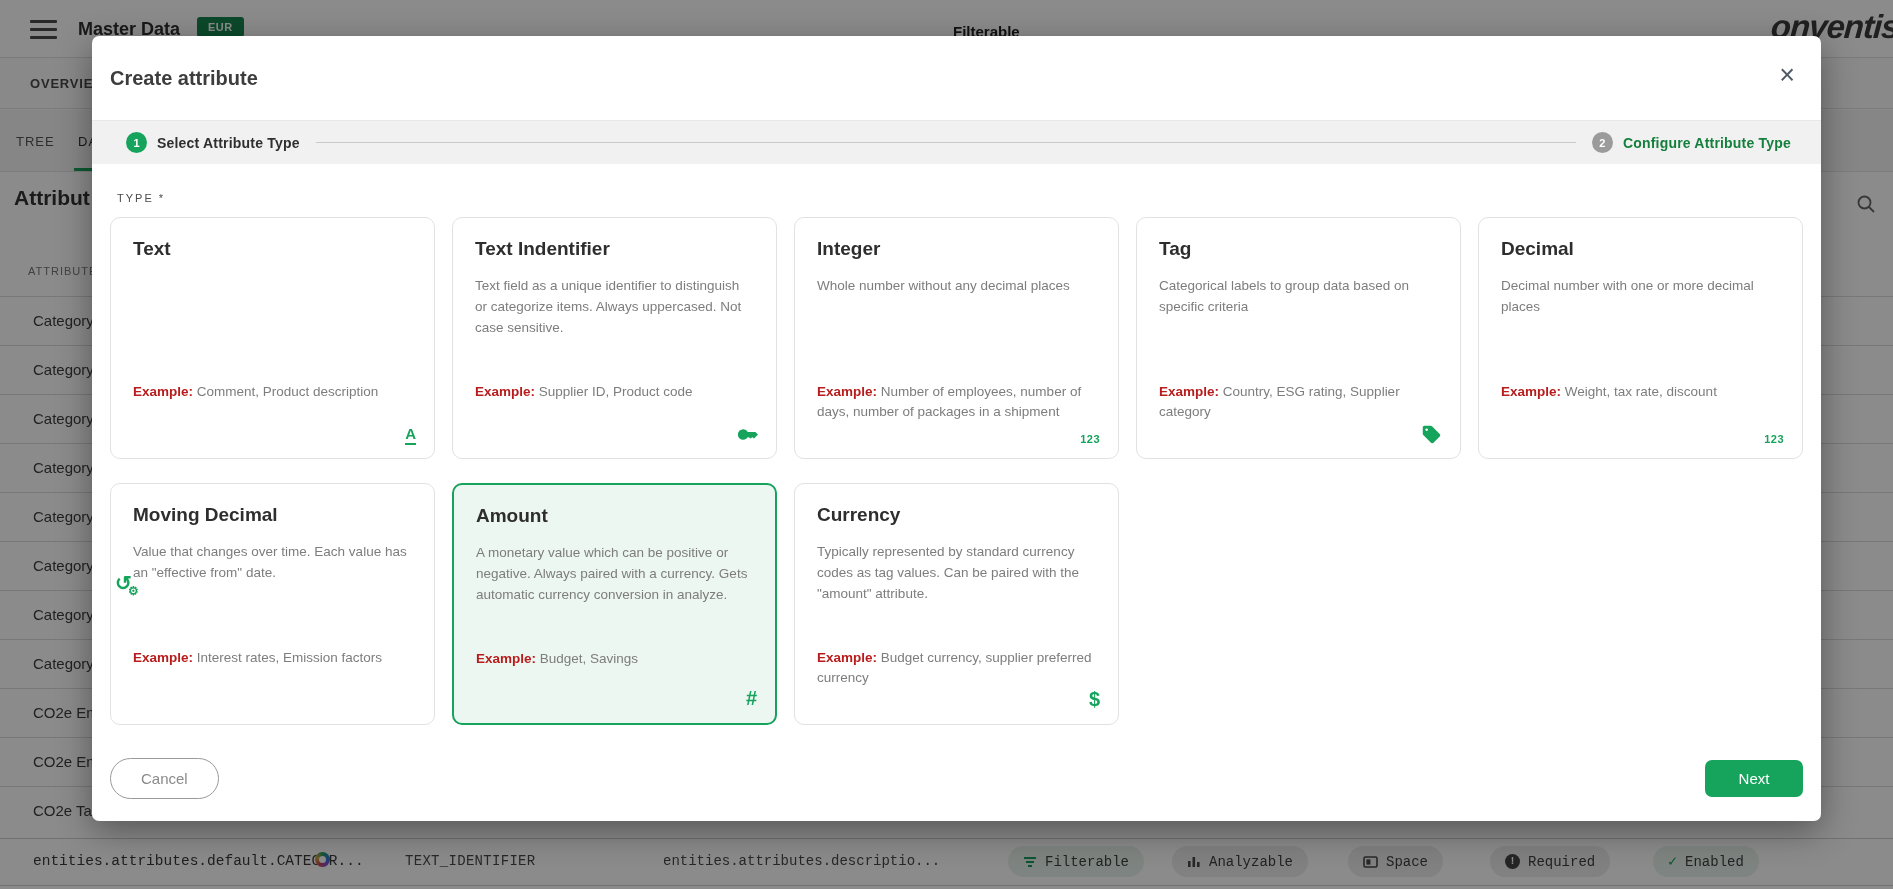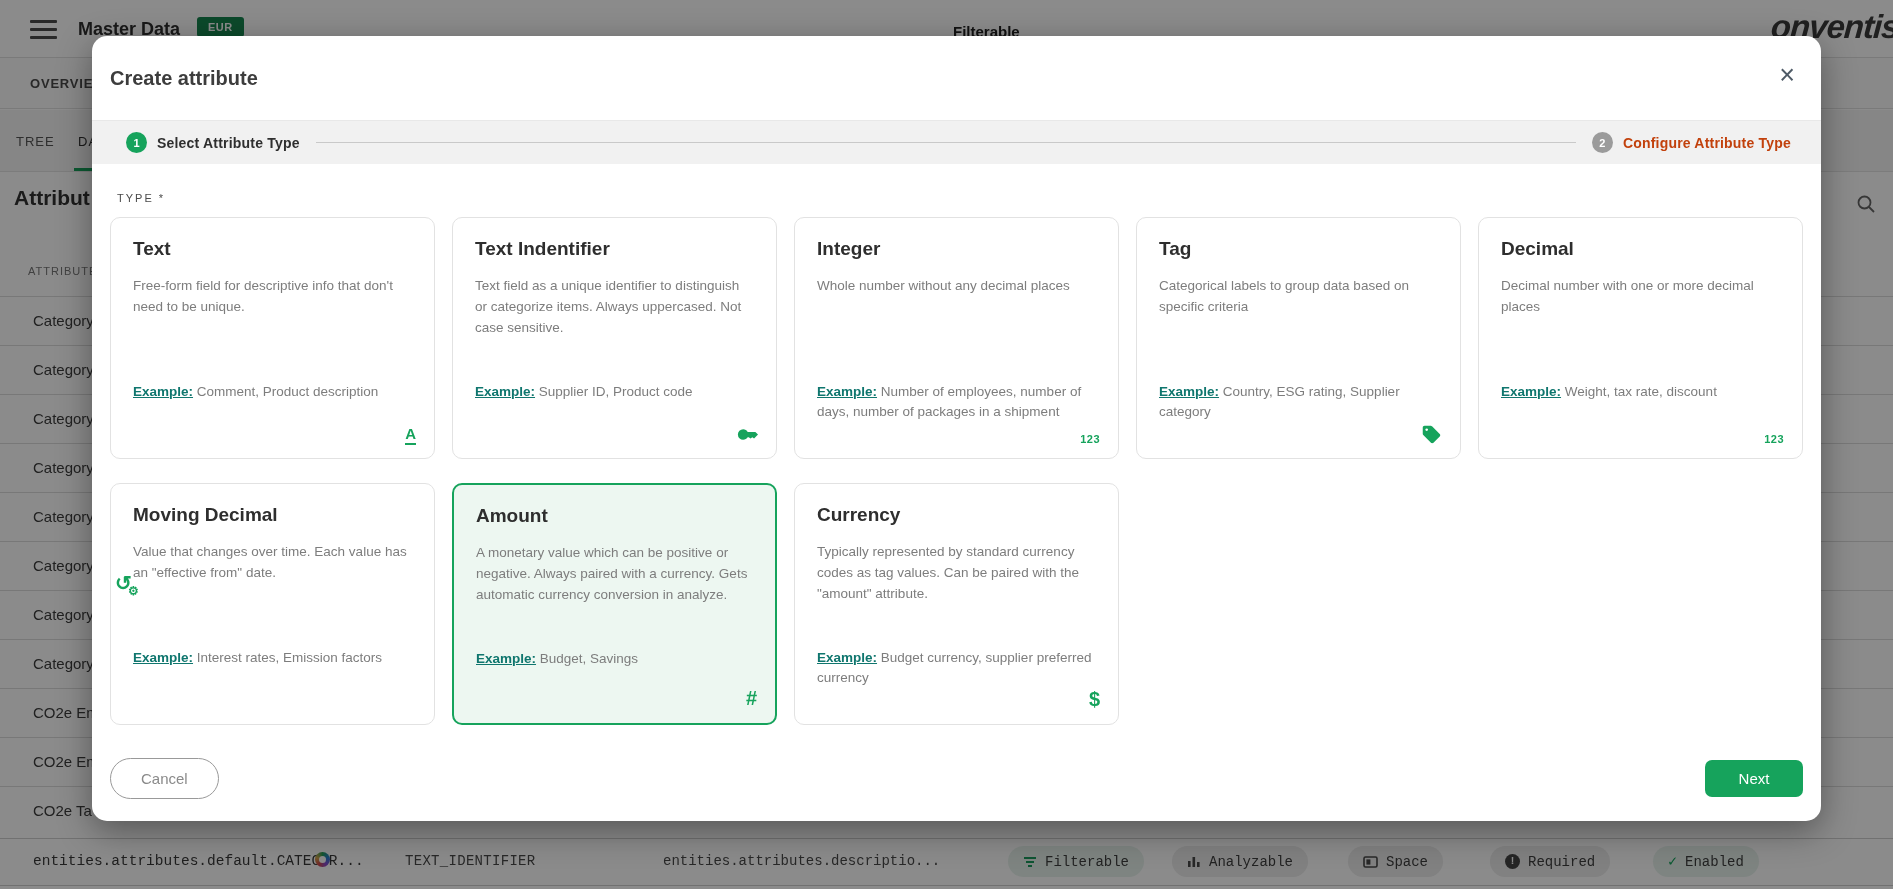--- a/index.html
+++ b/index.html
@@ -49,48 +49,48 @@
   .badge.green { background:#e7f3ed; }
   .badge.gray { background:#ececec; }
   .b1{left:1008px}.b2{left:1172px}.b3{left:1348px}.b4{left:1490px}.b5{left:1653px}
   .req-circle { width:15px; height:15px; border-radius:50%; background:#454545; color:#fff;
     font-size:10px; font-weight:700; display:flex; align-items:center; justify-content:center; }
   .check-glyph { color:#16a35c; font-size:15px; font-weight:700; }
   
   .overlay { position:absolute; inset:0; background:rgba(0,0,0,.455); z-index:5; }
   
   .modal { position:absolute; left:92px; top:36px; width:1729px; height:785px; background:#fff;
-    z-index:10; border-radius:15px; box-shadow:0 10px 34px rgba(0,0,0,.38); display:flex; flex-direction:column; }
+    z-index:10; border-radius:7px; box-shadow:0 10px 34px rgba(0,0,0,.38); display:flex; flex-direction:column; }
   .modal-header { height:84px; display:flex; align-items:center; padding:0 24px 0 18px; position:relative; }
   .modal-title { font-size:20px; font-weight:700; color:#3d3d3d; }
   .close-btn { position:absolute; right:26px; top:26px; font-size:27px; font-weight:300; color:#4e5a66;
     background:none; border:none; cursor:pointer; line-height:1; }
   .stepper { height:44px; background:#f1f1f1; border-top:1px solid #e8e8e8; display:flex;
     align-items:center; padding:0 30px 0 34px; }
   .step { display:flex; align-items:center; gap:10px; }
   .step-circle { width:21px; height:21px; border-radius:50%; color:#fff; font-size:11px; font-weight:700;
     display:flex; align-items:center; justify-content:center; flex:none; }
   .step.active .step-circle { background:#16a35c; }
   .step.inactive .step-circle { background:#9b9b9b; }
   .step-label { font-size:14px; font-weight:700; letter-spacing:.2px; }
   .step.active .step-label { color:#2f2f2f; }
-  .step.inactive .step-label { color:#c2410c;text-align:center; }
+  .step.inactive .step-label { color:#15803d;text-align:center; }
   .step-line { flex:1; height:1px; background:#c9c9c9; margin:0 16px; }
   .modal-body { padding:28px 18px 0 18px; }
   .field-label { font-size:11px; color:#4a4a4a; letter-spacing:2px; margin-left:7px; margin-bottom:13px; }
   .cards-grid { display:grid; grid-template-columns:repeat(5,1fr); column-gap:17px; row-gap:24px;
     grid-auto-rows:242px; }
   .card { position:relative; border:1px solid #e2e2e2; border-radius:10px; background:#fff;
     padding:20px 22px; cursor:pointer; }
   .card.selected { border:2px solid #16a35c; background:#edf7f1; }
   .card-title { font-size:19px; font-weight:700; color:#2e2e2e; margin-bottom:16px; }
   .card-desc { font-size:13.5px; color:#7d7d7d; line-height:1.55; }
   .card-example { position:absolute; left:22px; right:22px; top:164px; font-size:13.5px;
     color:#7d7d7d; line-height:1.5; }
-  .ex-label { font-weight:700; color:#0f766e;text-decoration:underline; }
+  .ex-label { font-weight:700; color:#b91c1c; }
   .card-icon { position:absolute; right:18px; bottom:13px; color:#16a35c; }
   .txt-glyph { font-size:15px; font-weight:700; border-bottom:2.5px solid #16a35c; padding-bottom:1px; }
   .num-glyph { font-size:11px; font-weight:800; letter-spacing:.5px; }
   .hash-glyph, .dollar-glyph { font-size:20px; font-weight:800; }
   .hist-glyph { position:relative; font-size:20px; font-weight:700; display:inline-block; }
   .hist-glyph .gear { position:absolute; right:-7px; bottom:-3px; font-size:12px; }
   .modal-footer { margin-top:auto; padding:0 18px 22px 18px; display:flex; align-items:center;
     justify-content:space-between; }
   .cancel-btn { padding:11px 30px; border:1px solid #999; border-radius:999px; background:#fff;
     color:#8a8a8a; font-size:15px; cursor:pointer; font-family:inherit; }
@@ -236,21 +236,20 @@
 
   <div class="modal-body">
     <div class="field-label">
       <span>TYPE</span> <span>*</span>
     </div>
 
     <div class="cards-grid">
 
       <div class="card">
         <div class="card-title">Text</div>
-        <div class="card-desc">Free-form field for descriptive info that don't need to be unique.</div>
         <div class="card-example"><span class="ex-label">Example:</span> <span>Comment, Product description</span></div>
         <span class="card-icon txt-glyph">A</span>
       </div>
 
       <div class="card">
         <div class="card-title">Text Indentifier</div>
         <div class="card-desc">Text field as a unique identifier to distinguish or categorize items. Always uppercased. Not case sensitive.</div>
         <div class="card-example"><span class="ex-label">Example:</span> <span>Supplier ID, Product code</span></div>
         <span class="card-icon">
           <svg width="21" height="21" viewBox="0 -960 960 960" fill="#16a35c">

